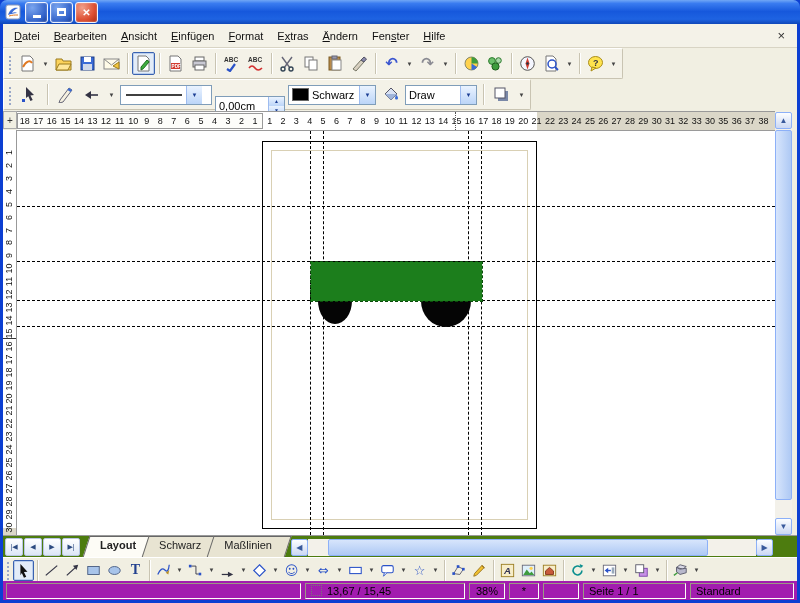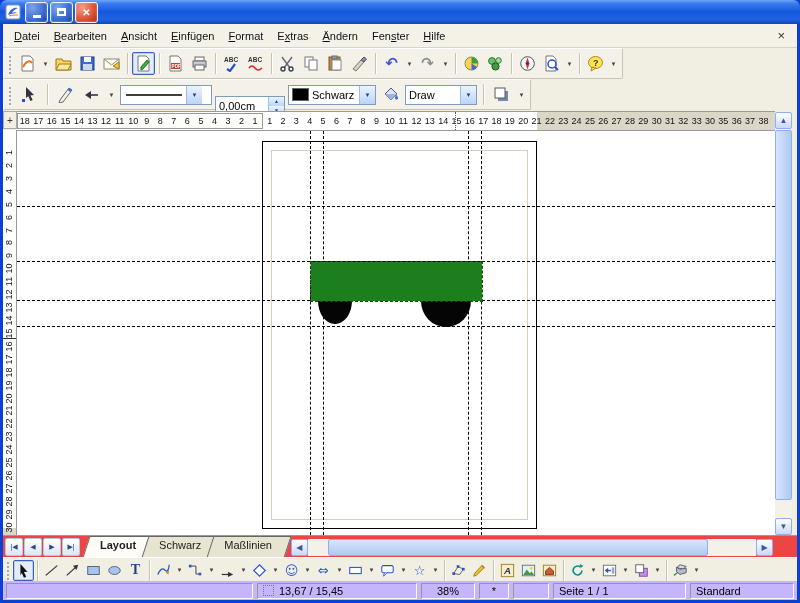--- a/index.html
+++ b/index.html
@@ -65,38 +65,38 @@
   .shape-body{position:absolute;left:294px;top:131px;width:171px;height:39px;background:#1c7e1c;outline:1px dashed #0a4d0a;}
   .wheel{position:absolute;top:170px;background:#050505;}
   .wheel.l{left:301px;width:34px;height:23px;border-radius:0 0 17px 17px / 0 0 23px 23px;}
   .wheel.r{left:404px;width:50px;height:26px;border-radius:0 0 25px 25px / 0 0 26px 26px;}
   
   .vscroll{position:absolute;right:5px;top:-18px;width:17px;height:423px;background:#f3f1ea;}
   .sbtn{width:17px;height:17px;background:linear-gradient(#fdfeff,#cbd8f4);border:1px solid #8cb0f8;border-radius:2px;box-sizing:border-box;color:#3a5a9c;display:flex;align-items:center;justify-content:center;font-size:8px;}
   .vthumb{position:absolute;left:0;top:18px;width:17px;height:370px;background:linear-gradient(90deg,#d7e5fc,#aec9f4);border:1px solid #8cb0f8;border-radius:2px;box-sizing:border-box;}
   .vscroll .up{position:absolute;top:0;} .vscroll .down{position:absolute;bottom:0;}
   
-  .tabsrow{position:absolute;left:0;right:0;top:511px;height:22px;display:flex;align-items:stretch;background:#ef4444;border-top:1px solid #9a9a9a;}
+  .tabsrow{position:absolute;left:0;right:0;top:511px;height:22px;display:flex;align-items:stretch;background:#4d7c0f;border-top:1px solid #9a9a9a;}
   .navbtns{display:flex;gap:1px;padding:2px;}
   .nbtn{width:16px;height:16px;border:1px solid #b8c6e2;border-radius:2px;background:linear-gradient(#fff,#dce6f6);color:#2c4a80;font-size:7px;display:flex;align-items:center;justify-content:center;}
   .tabs{display:flex;align-items:stretch;margin-left:4px;}
   .tab{position:relative;padding:3px 16px 0 14px;margin-right:-7px;color:#222;}
   .tab::before{content:"";position:absolute;inset:0;background:#e8e4d2;border:1px solid #666;border-bottom:none;transform:skewX(-18deg);z-index:0;}
   .tab.active{font-weight:bold;}
   .tab.active::before{background:#fdfcf6;}
   .tab span{position:relative;z-index:1;}
   .hscroll{position:relative;flex:1;margin-left:10px;margin-right:24px;display:flex;align-items:center;padding:2px 0;}
   .htrack{position:relative;flex:1;height:17px;background:#f3f1ea;}
   .hthumb{position:absolute;left:20px;top:0;width:380px;height:17px;background:linear-gradient(#d7e5fc,#aec9f4);border:1px solid #8cb0f8;border-radius:2px;box-sizing:border-box;}
   
   .tb3band{position:absolute;left:0;right:0;top:533px;height:24px;background:#f1efe2;border-top:1px solid #fff;}
   .tb3{display:flex;align-items:center;gap:0;height:24px;padding:0 2px;width:max-content;}
   .tb3 .btn{min-width:21px;height:21px;}
   
-  .statusbar{position:absolute;left:0;right:0;top:557px;height:19px;background:#c4b5fd;display:flex;align-items:center;gap:4px;padding:1px 3px;box-sizing:border-box;}
+  .statusbar{position:absolute;left:0;right:0;top:557px;height:19px;background:#a21caf;display:flex;align-items:center;gap:4px;padding:1px 3px;box-sizing:border-box;}
   .scell{height:16px;border:1px solid;border-color:#9b9784 #fdfdf8 #fdfdf8 #9b9784;display:flex;align-items:center;padding:0 5px;box-sizing:border-box;white-space:nowrap;overflow:hidden;}
   .scell.grow{flex:1;}
   .dotbox{width:9px;height:9px;border:1px dotted #777;margin-right:5px;flex:0 0 auto;}
   svg{display:block;}
   u{text-decoration:underline;}
 </style>
 </head>
 <body>
 
 <div class="frame">
@@ -660,28 +660,28 @@
         <span class="dd">▼</span>
       </div>
     </div>
 
     <div class="statusbar">
       <span class="scell grow"></span>
       <span class="scell" style="width:160px;">
           <span class="dotbox"></span>
           <span>13,67 / 15,45</span>
         </span>
-      <span class="scell" style="width:54px;justify-content:center;">
+      <span class="scell" style="width:36px;justify-content:center;">
           <span>38%</span>
         </span>
       <span class="scell" style="width:30px;justify-content:center;">
           <span>*</span>
         </span>
       <span class="scell" style="width:36px;"></span>
-      <span class="scell" style="width:133px;">
+      <span class="scell" style="width:103px;">
           <span>Seite 1 / 1</span>
         </span>
       <span class="scell" style="width:104px;">
           <span>Standard</span>
         </span>
     </div>
 
   </div>
 </div>
 

